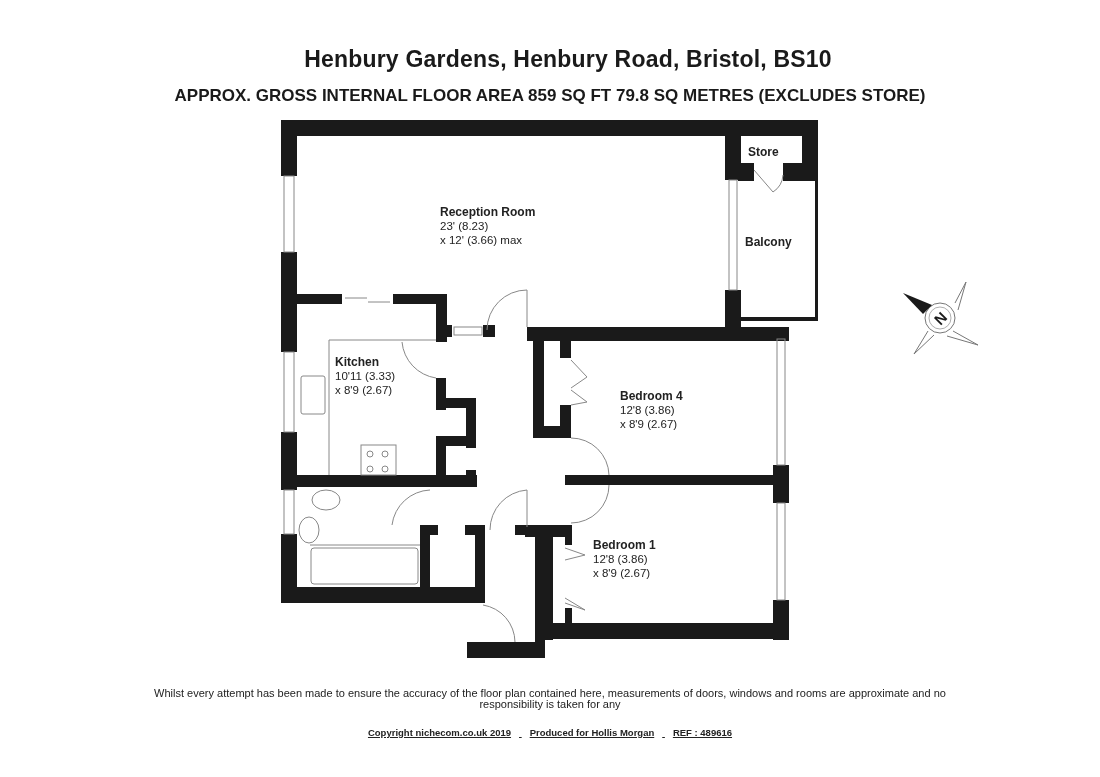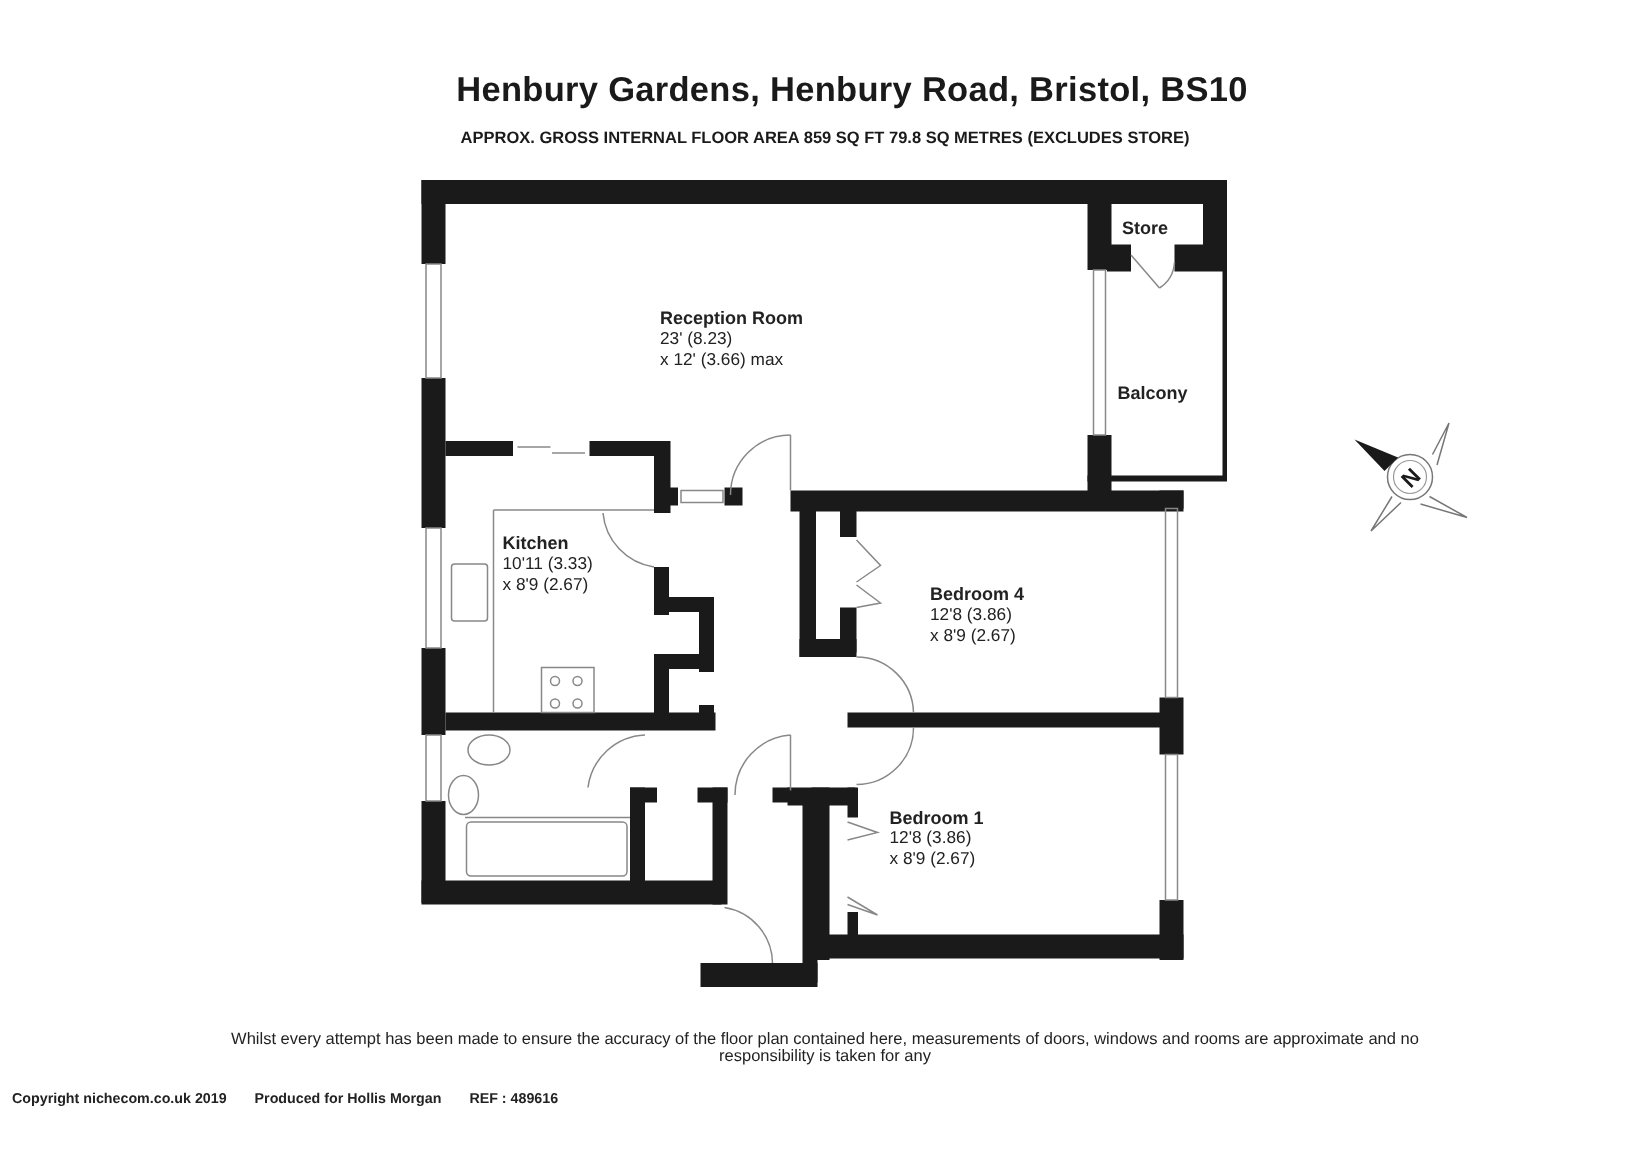--- a/index.html
+++ b/index.html
@@ -1,23 +1,23 @@
 <!DOCTYPE html>
 <html><head>
 <meta charset="utf-8">
 <style>
   html, body { margin:0; padding:0; background:#ffffff; }
   body { width:1100px; height:777px; position:relative; overflow:hidden; font-family:"Liberation Sans", sans-serif; color:#1a1a1a; }
   .title { position:absolute; left:0; width:1100px; top:46px; text-align:center; font-weight:bold; font-size:23px; letter-spacing:0.2px;margin-left:18px; }
-  .subtitle { position:absolute; left:0; width:1100px; top:86px; text-align:center; font-weight:bold; font-size:11px; }
+  .subtitle { position:absolute; left:0; width:1100px; top:86px; text-align:center; font-weight:bold; font-size:17px; }
   svg.plan { position:absolute; left:0; top:0; }
   .label { position:absolute; text-align:left; font-size:11.5px; line-height:14px; color:#222; }
   .label .name { font-weight:bold; font-size:12px; }
   .disclaimer { position:absolute; left:140px; width:820px; top:688px; text-align:center; font-size:11px; line-height:11px; color:#222; }
-  .copyright { position:absolute; left:0; width:1100px; top:727px; text-align:left; font-weight:bold; font-size:9.5px; color:#222; }
+  .copyright { position:absolute; left:0; width:1100px; top:727px; text-align:center; font-weight:bold; font-size:9.5px; color:#222;text-decoration:underline; }
   .copyright span { margin:0 8px; }
 </style>
 </head>
 <body>
 
 <div class="title">Henbury Gardens, Henbury Road, Bristol, BS10</div>
 <div class="subtitle">APPROX. GROSS INTERNAL FLOOR AREA 859 SQ FT 79.8 SQ METRES (EXCLUDES STORE)</div>
 
 <svg class="plan" width="1100" height="777" viewBox="0 0 1100 777">
   <g fill="#1a1a1a">
@@ -143,21 +143,21 @@
 </svg>
 
 <div class="label" style="left:440px; top:205px; width:200px;">
   <div class="name">Reception Room</div>
   <div>23' (8.23)</div>
   <div>x 12' (3.66) max</div>
 </div>
 <div class="label" style="left:748px; top:145px; width:60px;">
   <div class="name">Store</div>
 </div>
-<div class="label" style="left:745px; top:235px; width:68px;margin-top:20px;">
+<div class="label" style="left:745px; top:235px; width:68px;">
   <div class="name">Balcony</div>
 </div>
 <div class="label" style="left:335px; top:355px; width:100px;">
   <div class="name">Kitchen</div>
   <div>10'11 (3.33)</div>
   <div>x 8'9 (2.67)</div>
 </div>
 <div class="label" style="left:620px; top:389px; width:100px;">
   <div class="name">Bedroom 4</div>
   <div>12'8 (3.86)</div>

